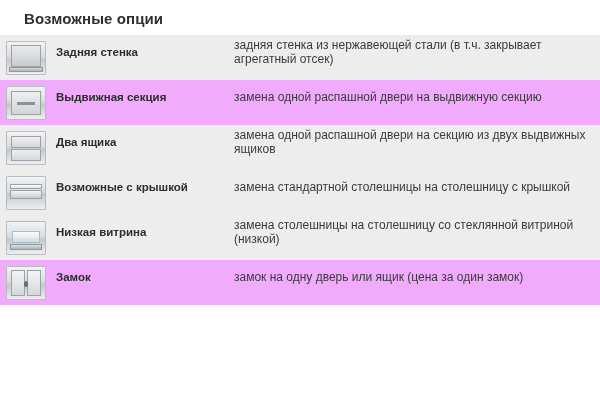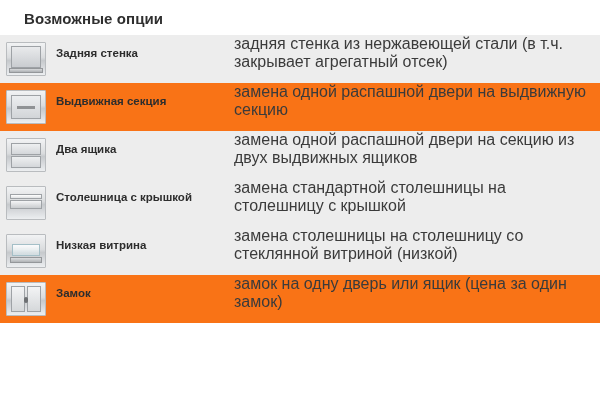--- a/index.html
+++ b/index.html
@@ -32,39 +32,39 @@
     border-collapse: collapse;
     table-layout: fixed;
   }
   .option-row {
     height: 45px;
   }
   .option-row.alt {
     background: #ededed;
   }
   .option-row.plain {
-    background: #f97316;
+    background: #f0abfc;
   }
   .cell-thumb {
     width: 46px;
     padding: 0 0 0 6px;
     vertical-align: middle;
   }
   .cell-name {
     width: 170px;
     padding: 0 6px 12px 4px;
     vertical-align: middle;
     font-size: 11.5px;
     font-weight: bold;
     color: #2d2d2d;
   }
   .cell-desc {
     padding: 0 8px 12px 2px;
     vertical-align: middle;
-    font-size: 16px;
+    font-size: 12px;
     color: #3b3b3b;
   }
   .thumb {
     width: 40px;
     height: 34px;
     position: relative;
     border: 1px solid #b9bcbf;
     box-sizing: border-box;
     background: linear-gradient(180deg, #f2f3f4 0%, #dadcde 45%, #c6c9cc 55%, #eceef0 100%);
     overflow: hidden;
@@ -197,21 +197,21 @@
       </tr>
 
 
       <tr class="option-row alt">
         <td class="cell-thumb">
           <div class="thumb t-topwithlid">
             <div class="panel lid"></div>
             <div class="panel"></div>
           </div>
         </td>
-        <td class="cell-name">Столешница с крышкой</td>
+        <td class="cell-name">Возможные с крышкой</td>
         <td class="cell-desc">замена стандартной столешницы на столешницу с крышкой</td>
       </tr>
 
 
       <tr class="option-row alt">
         <td class="cell-thumb">
           <div class="thumb t-lowcase">
             <div class="panel"></div>
             <div class="panel base"></div>
           </div>

